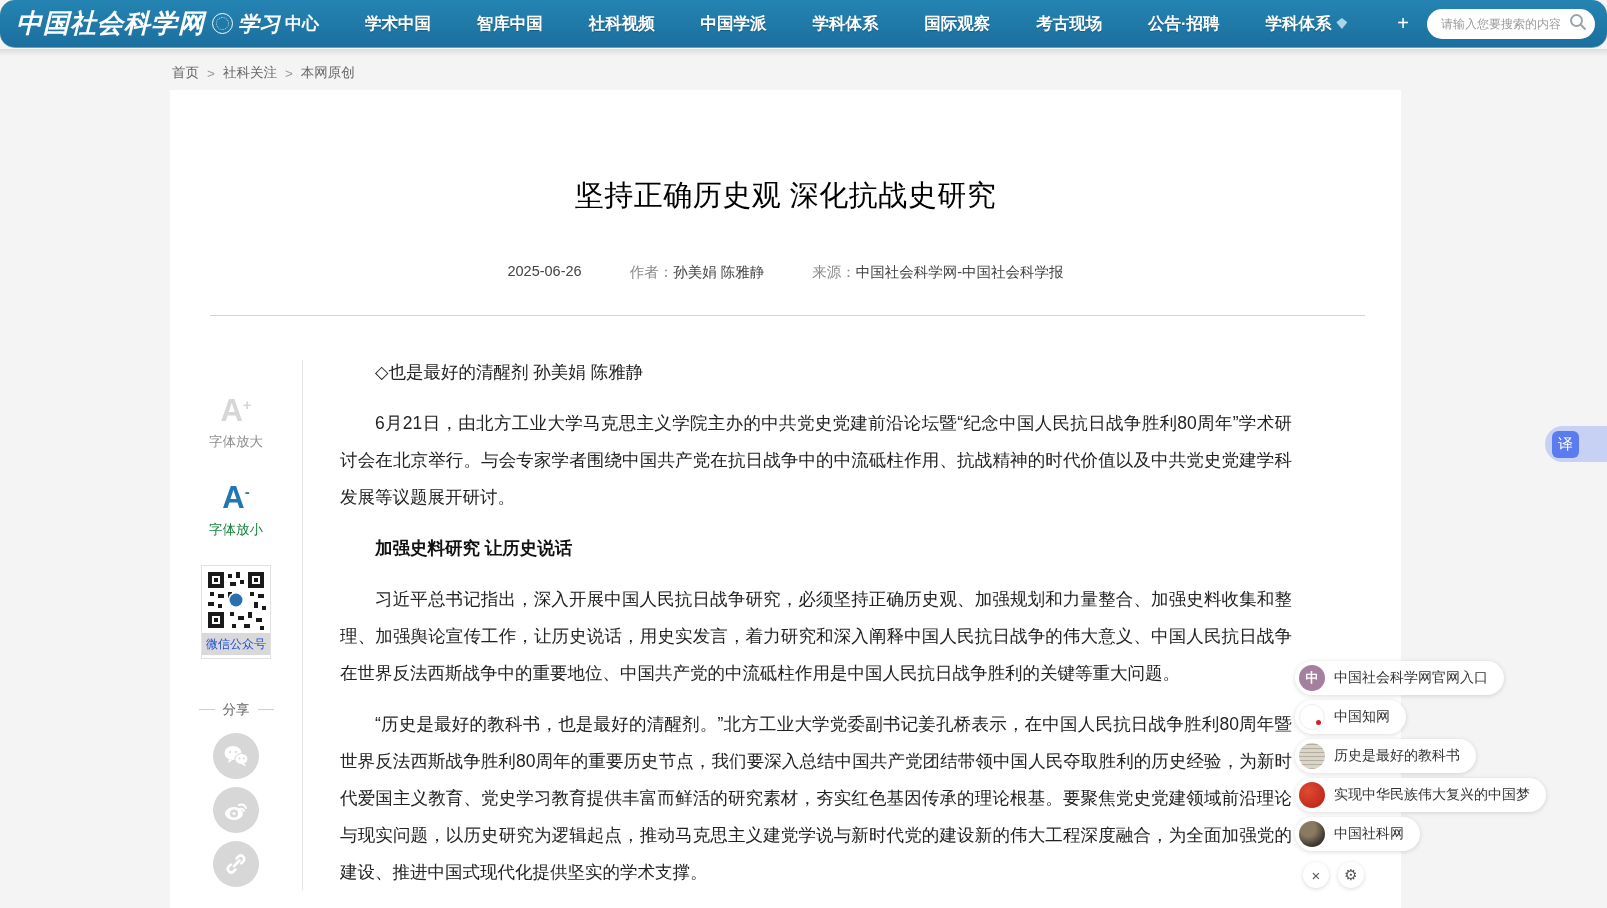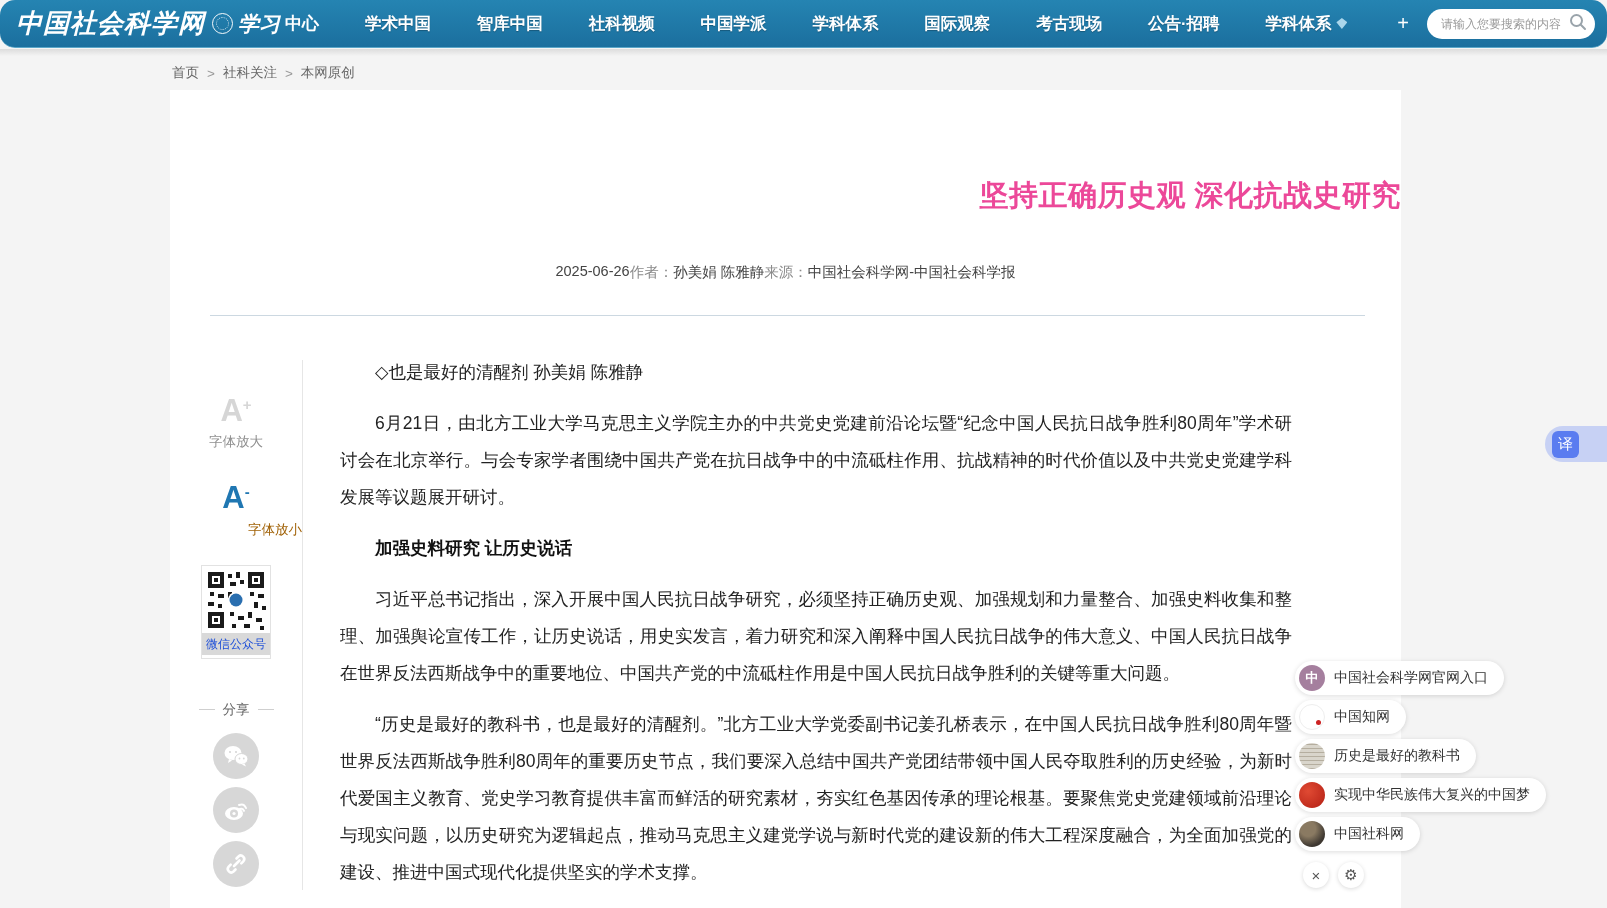--- a/index.html
+++ b/index.html
@@ -38,37 +38,37 @@
 
   
   .breadcrumb { position:absolute; top:64px; left:172px; font-size:13.5px; color:#666;
     display:flex; gap:8px; align-items:center; }
   .breadcrumb .crumb { cursor:pointer; }
   .breadcrumb .sep { color:#999; }
 
   
   .card { position:absolute; left:170px; top:90px; width:1231px; height:818px; background:#fff; }
 
-  .art-title { position:absolute; top:86px; left:0; width:100%; text-align:right;
-    font-size:29px; font-weight:bold; color:#ec4899; letter-spacing:.5px; }
+  .art-title { position:absolute; top:86px; left:0; width:100%; text-align:center;
+    font-size:29px; font-weight:normal; color:#000000; letter-spacing:.5px; }
   .meta { position:absolute; top:173px; left:0; width:100%; display:flex;
-    justify-content:center; font-size:14.5px; color:#444; }
+    justify-content:center; gap:48px; font-size:14.5px; color:#444; }
   .meta .lbl { color:#8a8a8a; }
   .meta-divider { position:absolute; top:225px; left:40px; right:36px; height:1px;
     background:#ccd8e1; }
 
   
   .toolcol { position:absolute; left:0; top:300px; width:132px; text-align:center; }
   .font-btn { margin-bottom:26px; cursor:pointer; }
   .font-A { font-size:31px; font-weight:bold; line-height:30px; }
   .font-A sup { font-size:15px; }
   .font-larger .font-A { color:#d6d6d6; }
   .font-larger .font-lbl { color:#8f8f8f; }
   .font-smaller .font-A { color:#2077b2; }
-  .font-smaller .font-lbl { color:#a16207;text-align:right; }
+  .font-smaller .font-lbl { color:#15803d; }
   .font-lbl { font-size:13.5px; margin-top:7px; }
   .qr-wrap { width:70px; height:94px; margin:14px auto 0; border:1px solid #e2e2e2; background:#fff; }
   .qr-wrap svg { display:block; margin:2px auto 0; }
   .qr-caption { background:#d9d9d9; color:#1d4ed8; font-size:12px; height:22px; line-height:22px;
     margin-top:1px; }
   .share-head { margin:42px auto 14px; display:flex; align-items:center; justify-content:center;
     gap:8px; color:#666; font-size:13.5px; }
   .share-head::before,.share-head::after { content:""; width:16px; height:1px; background:#cfcfcf; }
   .share-btn { width:46px; height:46px; border-radius:50%; background:#d7d7d7; margin:0 auto 8px;
     display:flex; align-items:center; justify-content:center; cursor:pointer; }

